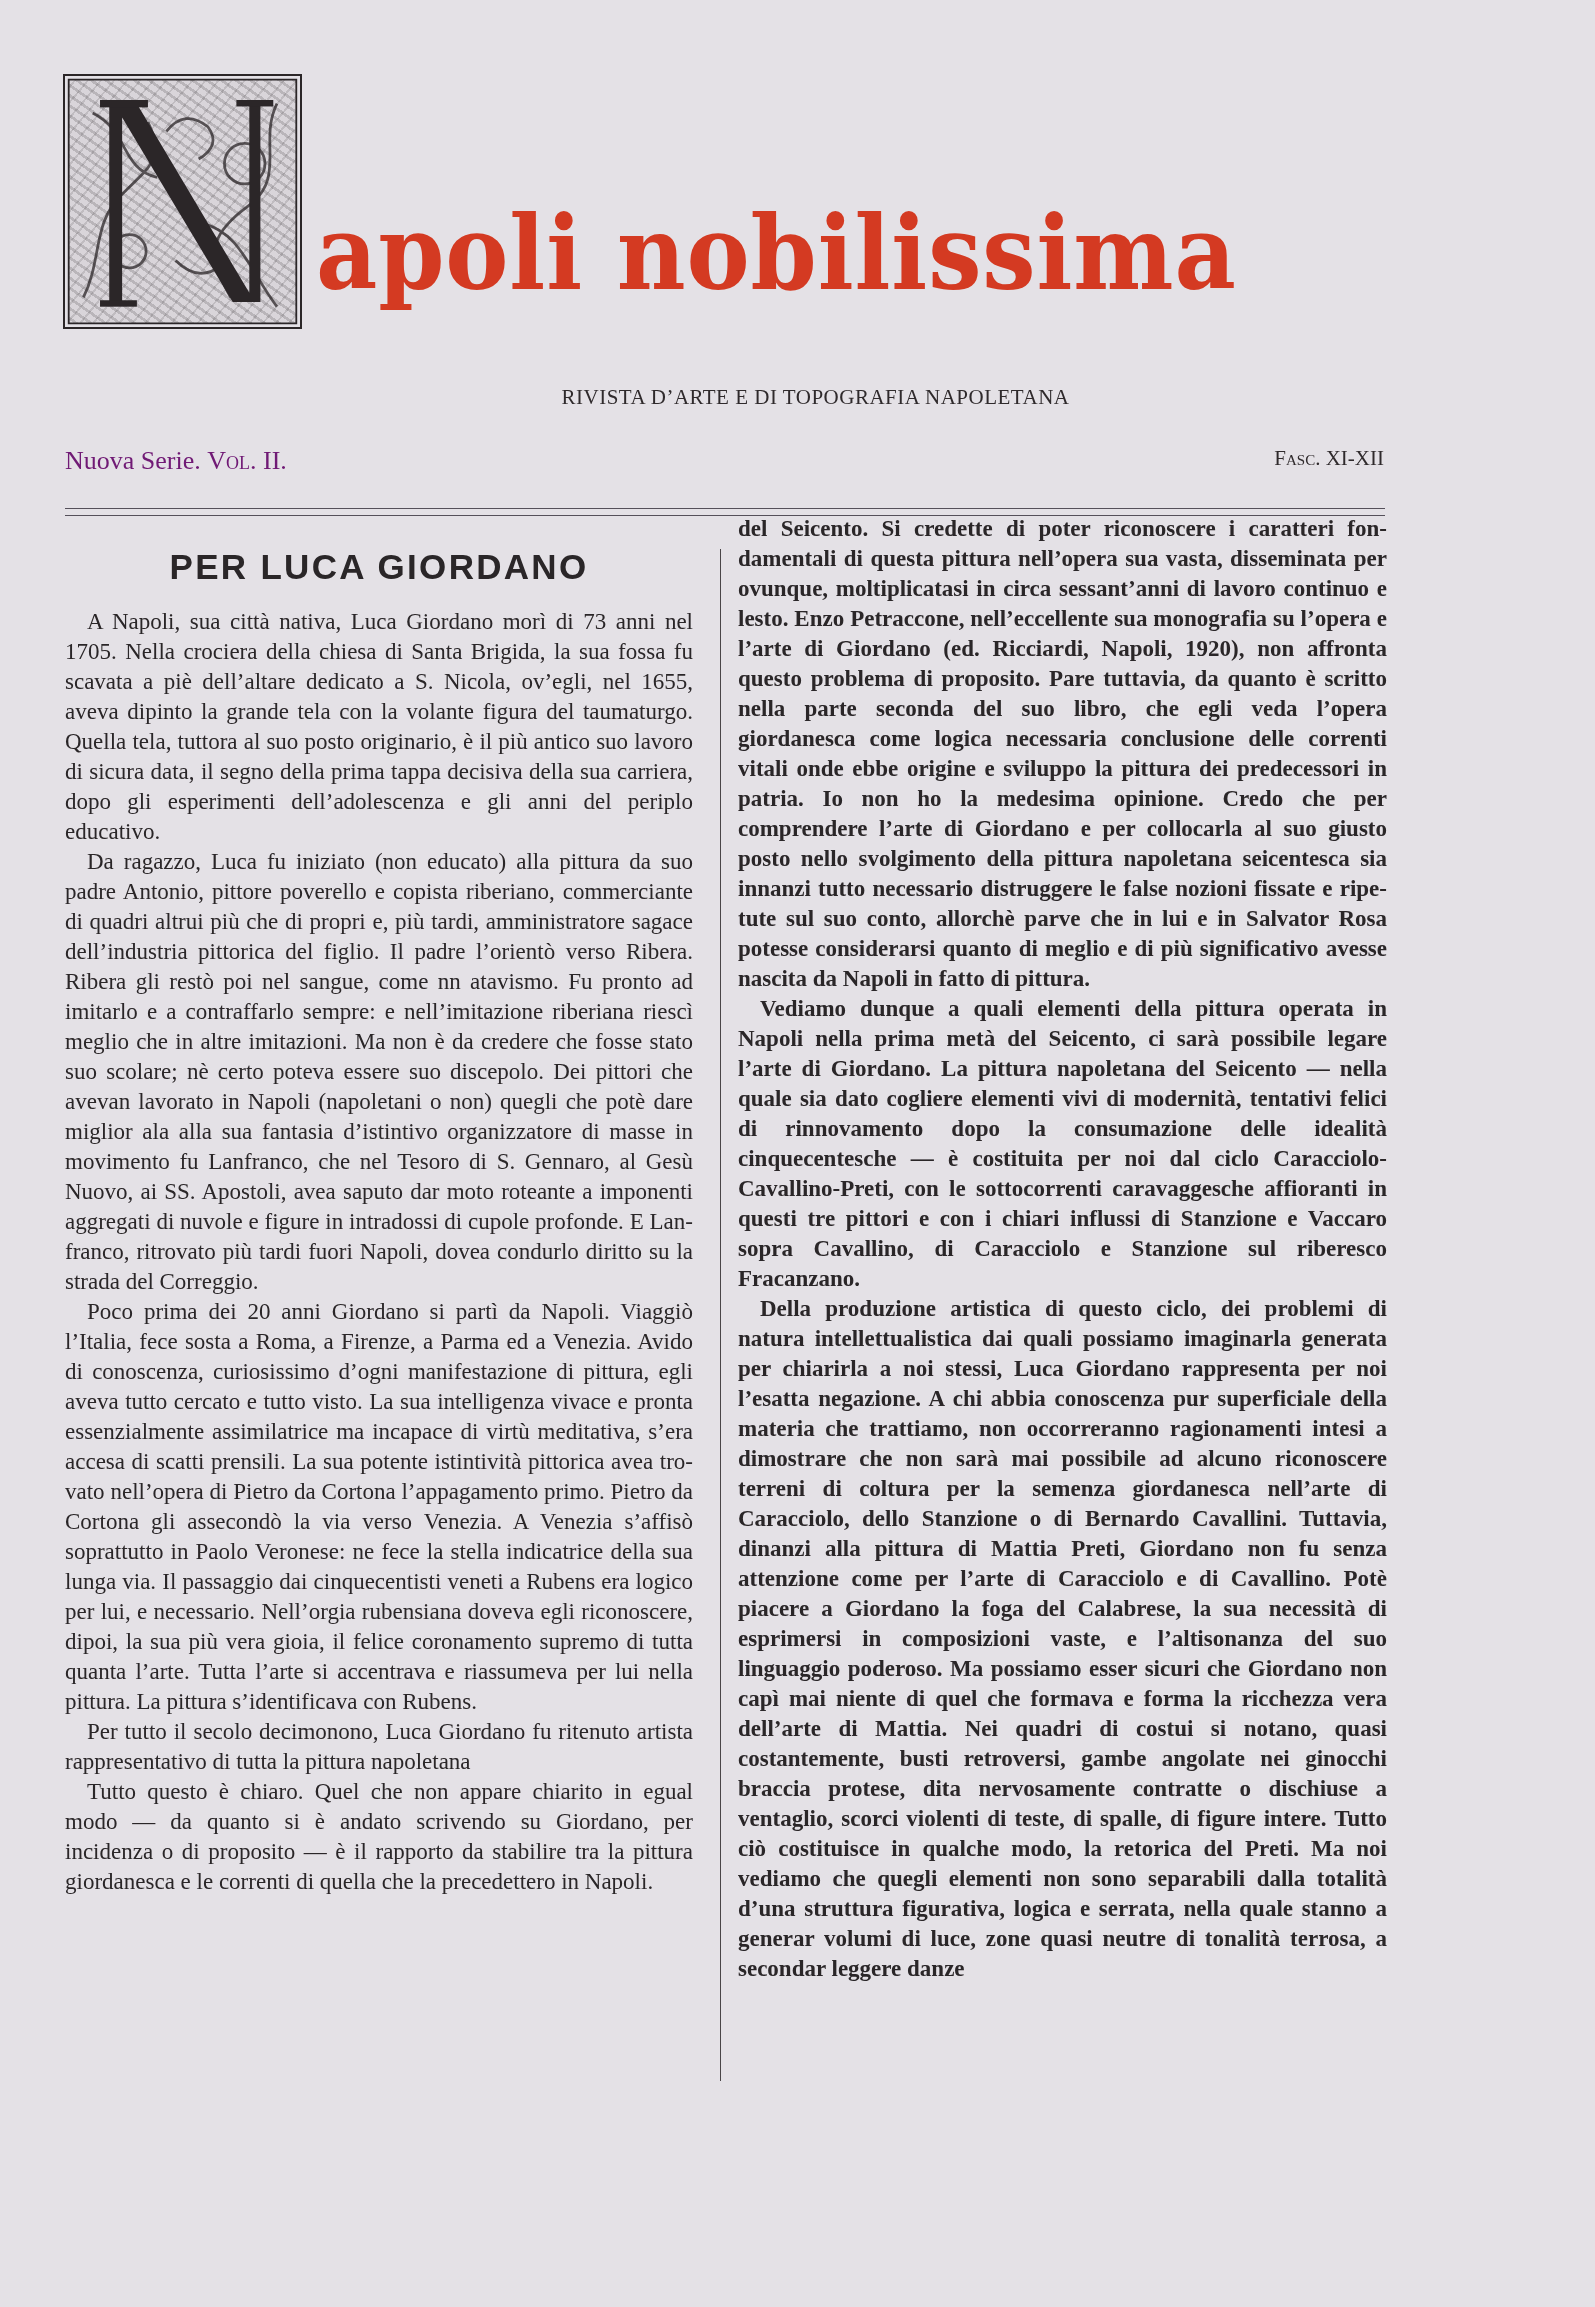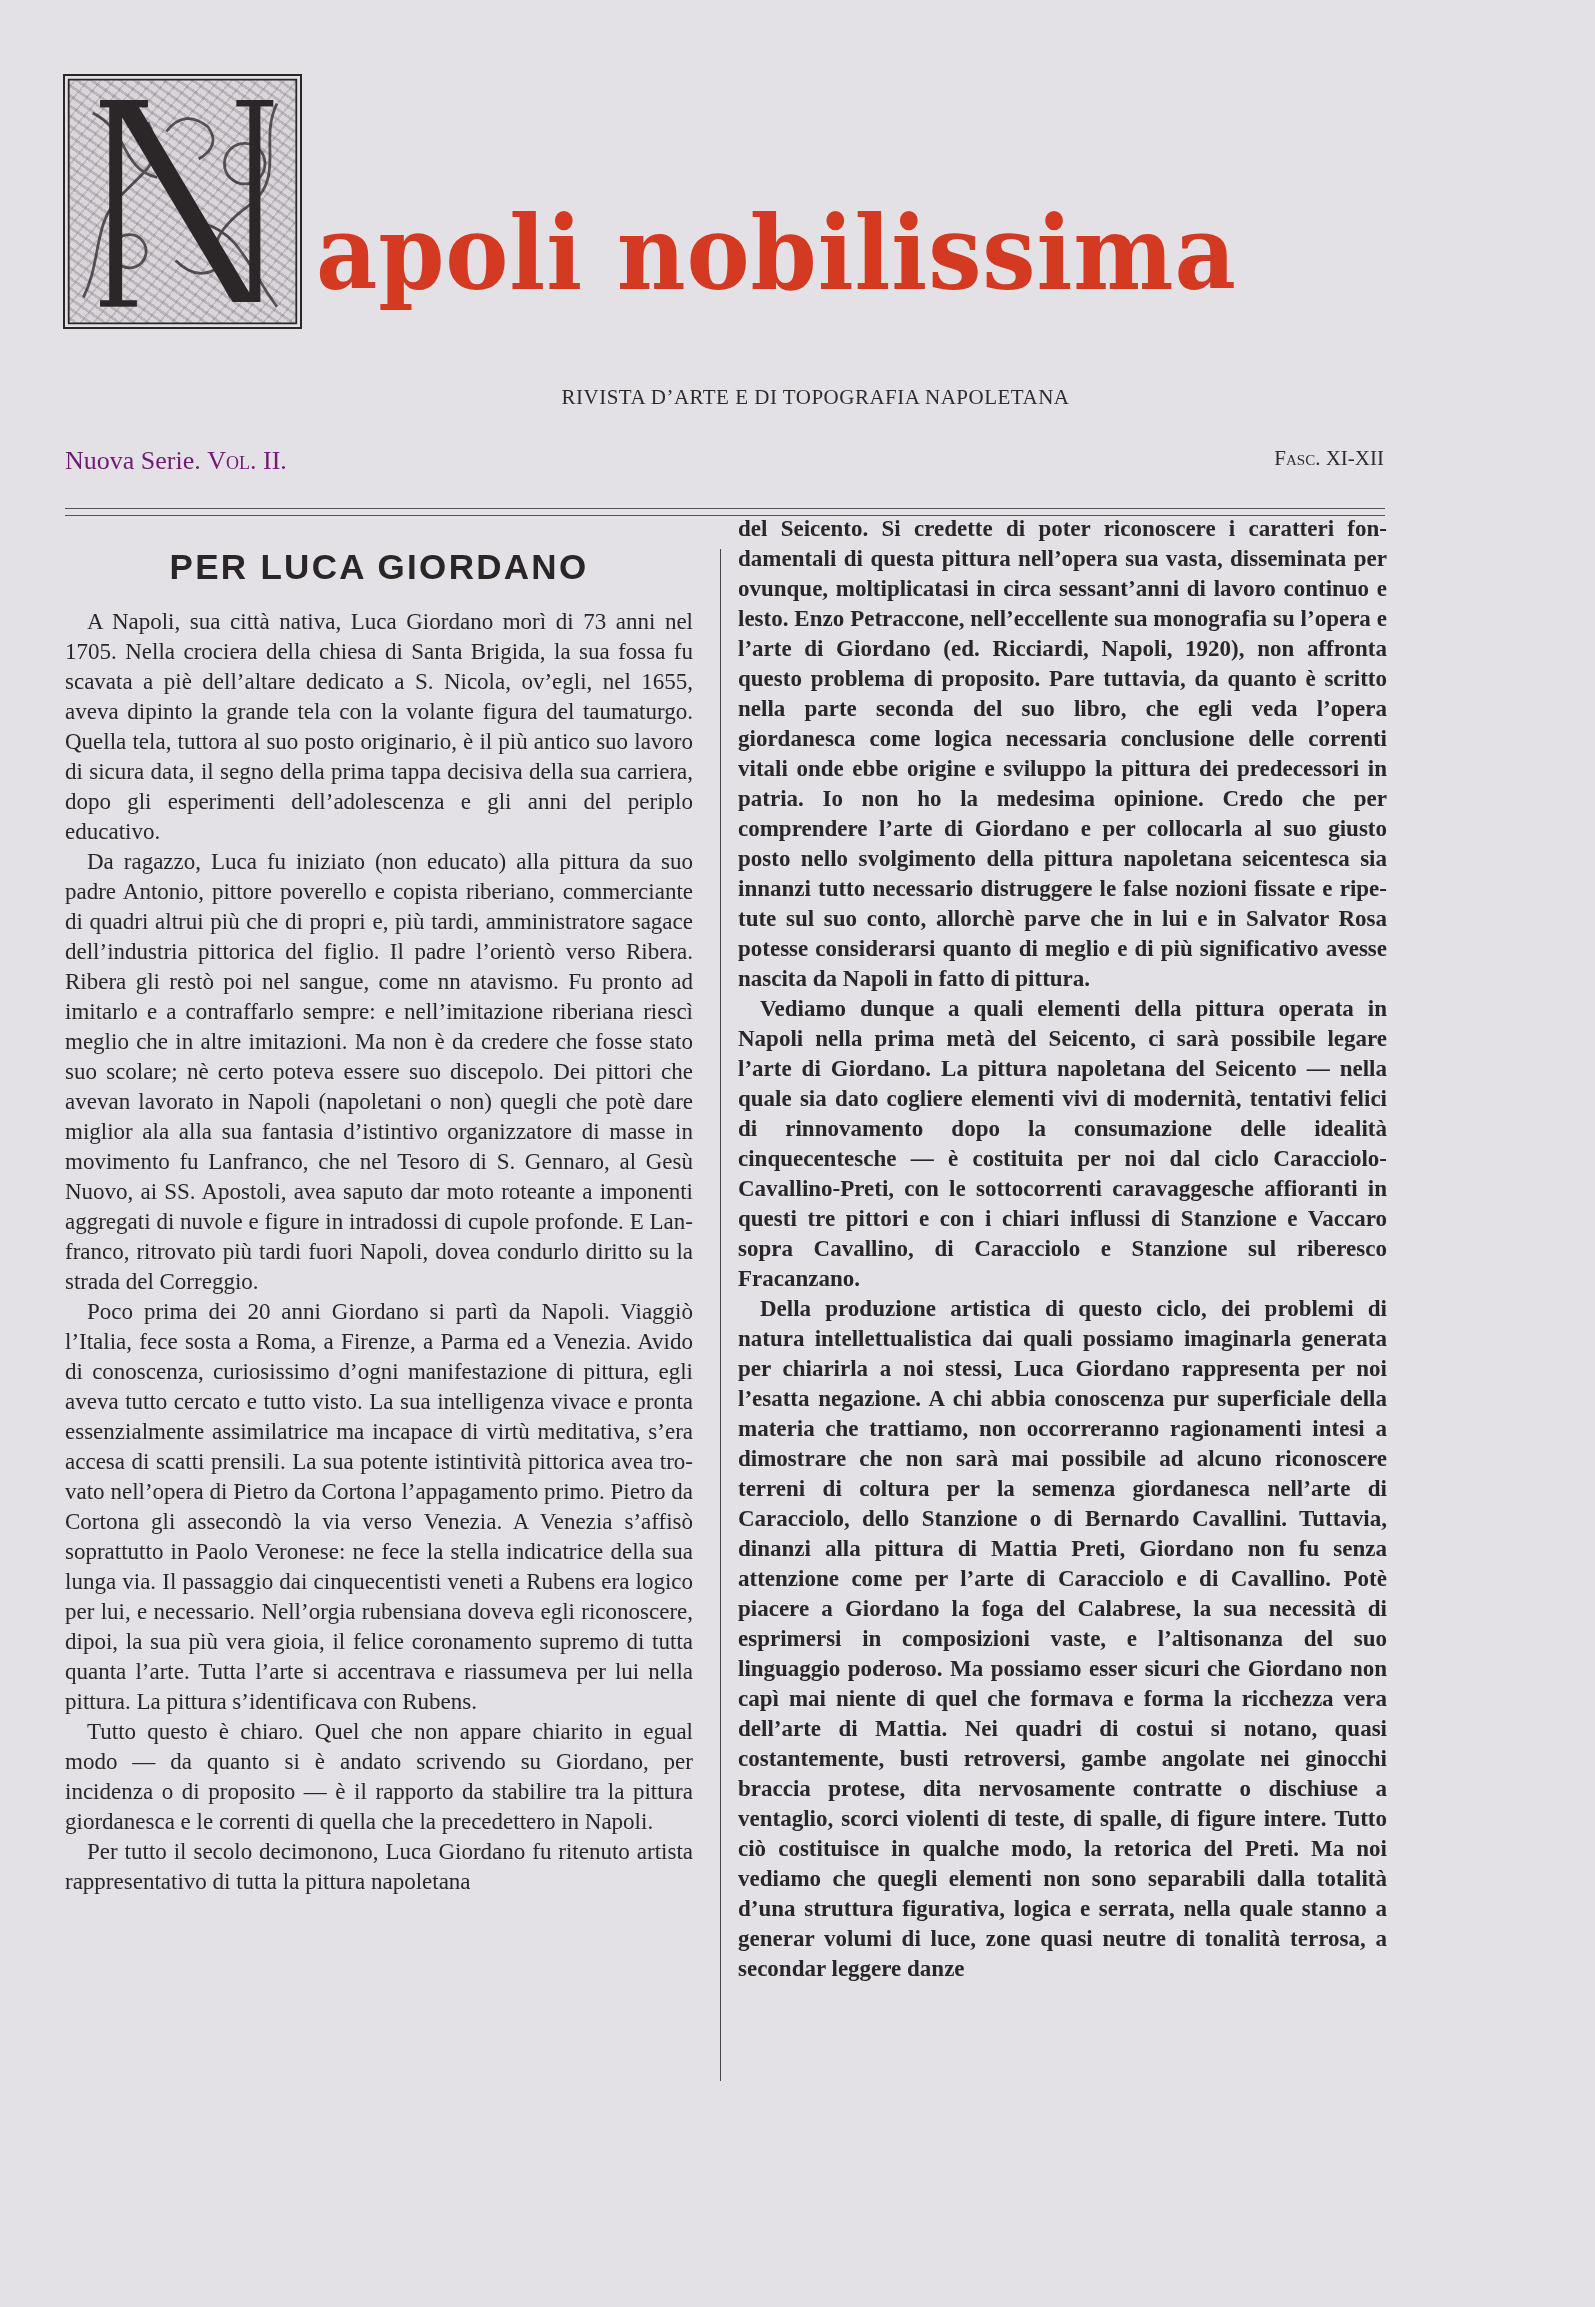--- a/index.html
+++ b/index.html
@@ -129,22 +129,22 @@
   </div>
 
   <div class="rule r1"></div>
   <div class="rule r2"></div>
 
   <div class="col left">
     <h1 class="article-title">PER LUCA GIORDANO</h1>
     <p>A Napoli, sua città nativa, Luca Giordano morì di 73 anni nel 1705. Nella crociera della chiesa di Santa Bri­gida, la sua fossa fu scavata a piè dell’altare dedicato a S. Nicola, ov’egli, nel 1655, aveva dipinto la grande tela con la volante figura del taumaturgo. Quella tela, tuttora al suo posto originario, è il più antico suo lavoro di sicura data, il segno della prima tappa decisiva della sua car­riera, dopo gli esperimenti dell’adolescenza e gli anni del periplo educativo.</p>
     <p>Da ragazzo, Luca fu iniziato (non educato) alla pittura da suo padre Antonio, pittore poverello e copista riberiano, commerciante di quadri altrui più che di propri e, più tardi, amministratore sagace dell’industria pittorica del fi­glio. Il padre l’orientò verso Ribera. Ribera gli restò poi nel sangue, come nn atavismo. Fu pronto ad imitarlo e a contraffarlo sempre: e nell’imitazione riberiana riescì me­glio che in altre imitazioni. Ma non è da credere che fosse stato suo scolare; nè certo poteva essere suo discepolo. Dei pittori che avevan lavorato in Napoli (napoletani o non) quegli che potè dare miglior ala alla sua fantasia d’istin­tivo organizzatore di masse in movimento fu Lanfranco, che nel Tesoro di S. Gennaro, al Gesù Nuovo, ai SS. Apostoli, avea saputo dar moto roteante a imponenti aggregati di nuvole e figure in intradossi di cupole profonde. E Lan­franco, ritrovato più tardi fuori Napoli, dovea condurlo diritto su la strada del Correggio.</p>
     <p>Poco prima dei 20 anni Giordano si partì da Napoli. Viaggiò l’Italia, fece sosta a Roma, a Firenze, a Parma ed a Venezia. Avido di conoscenza, curiosissimo d’ogni manifestazione di pittura, egli aveva tutto cercato e tutto visto. La sua intelligenza vivace e pronta essenzialmente assimilatrice ma incapace di virtù meditativa, s’era accesa di scatti prensili. La sua potente istintività pittorica avea tro­vato nell’opera di Pietro da Cortona l’appagamento primo. Pietro da Cortona gli assecondò la via verso Venezia. A Venezia s’affisò soprattutto in Paolo Veronese: ne fece la stella indicatrice della sua lunga via. Il passaggio dai cin­quecentisti veneti a Rubens era logico per lui, e necessario. Nell’orgia rubensiana doveva egli riconoscere, dipoi, la sua più vera gioia, il felice coronamento supremo di tutta quanta l’arte. Tutta l’arte si accentrava e riassumeva per lui nella pittura. La pittura s’identificava con Rubens.</p>
+    <p>Per tutto il secolo decimonono, Luca Giordano fu ri­tenuto artista rappresentativo di tutta la pittura napoletana</p>
     <p>Tutto questo è chiaro. Quel che non appare chiarito in egual modo — da quanto si è andato scrivendo su Gior­dano, per incidenza o di proposito — è il rapporto da sta­bilire tra la pittura giordanesca e le correnti di quella che la precedettero in Napoli.</p>
-    <p>Per tutto il secolo decimonono, Luca Giordano fu ri­tenuto artista rappresentativo di tutta la pittura napoletana</p>
   </div>
 
   <div class="col-divider"></div>
 
   <div class="col right">
     <p class="noindent">del Seicento. Si credette di poter riconoscere i caratteri fon­damentali di questa pittura nell’opera sua vasta, dissemi­nata per ovunque, moltiplicatasi in circa sessant’anni di lavoro continuo e lesto. Enzo Petraccone, nell’eccellente sua monografia su l’opera e l’arte di Giordano (ed. Ricciardi, Napoli, 1920), non affronta questo problema di proposito. Pare tuttavia, da quanto è scritto nella parte seconda del suo libro, che egli veda l’opera giordanesca come logica necessaria conclusione delle correnti vitali onde ebbe ori­gine e sviluppo la pittura dei predecessori in patria. Io non ho la medesima opinione. Credo che per comprendere l’arte di Giordano e per collocarla al suo giusto posto nello svolgimento della pittura napoletana seicentesca sia innanzi tutto necessario distruggere le false nozioni fissate e ripe­tute sul suo conto, allorchè parve che in lui e in Salvator Rosa potesse considerarsi quanto di meglio e di più signifi­cativo avesse nascita da Napoli in fatto di pittura.</p>
     <p>Vediamo dunque a quali elementi della pittura operata in Napoli nella prima metà del Seicento, ci sarà possibile legare l’arte di Giordano. La pittura napoletana del Sei­cento — nella quale sia dato cogliere elementi vivi di mo­dernità, tentativi felici di rinnovamento dopo la consuma­zione delle idealità cinquecentesche — è costituita per noi dal ciclo Caracciolo-Cavallino-Preti, con le sottocorrenti ca­ravaggesche affioranti in questi tre pittori e con i chiari influssi di Stanzione e Vaccaro sopra Cavallino, di Carac­ciolo e Stanzione sul riberesco Fracanzano.</p>
     <p>Della produzione artistica di questo ciclo, dei problemi di natura intellettualistica dai quali possiamo imaginarla generata per chiarirla a noi stessi, Luca Giordano rappre­senta per noi l’esatta negazione. A chi abbia conoscenza pur superficiale della materia che trattiamo, non occorre­ranno ragionamenti intesi a dimostrare che non sarà mai possibile ad alcuno riconoscere terreni di coltura per la semenza giordanesca nell’arte di Caracciolo, dello Stan­zione o di Bernardo Cavallini. Tuttavia, dinanzi alla pit­tura di Mattia Preti, Giordano non fu senza attenzione come per l’arte di Caracciolo e di Cavallino. Potè piacere a Gior­dano la foga del Calabrese, la sua necessità di esprimersi in composizioni vaste, e l’altisonanza del suo linguaggio poderoso. Ma possiamo esser sicuri che Giordano non capì mai niente di quel che formava e forma la ricchezza vera dell’arte di Mattia. Nei quadri di costui si notano, quasi costantemente, busti retroversi, gambe angolate nei ginoc­chi braccia protese, dita nervosamente contratte o dischiuse a ventaglio, scorci violenti di teste, di spalle, di figure in­tere. Tutto ciò costituisce in qualche modo, la retorica del Preti. Ma noi vediamo che quegli elementi non sono se­parabili dalla totalità d’una struttura figurativa, logica e serrata, nella quale stanno a generar volumi di luce, zone quasi neutre di tonalità terrosa, a secondar leggere danze</p>
   </div>
 </div>

